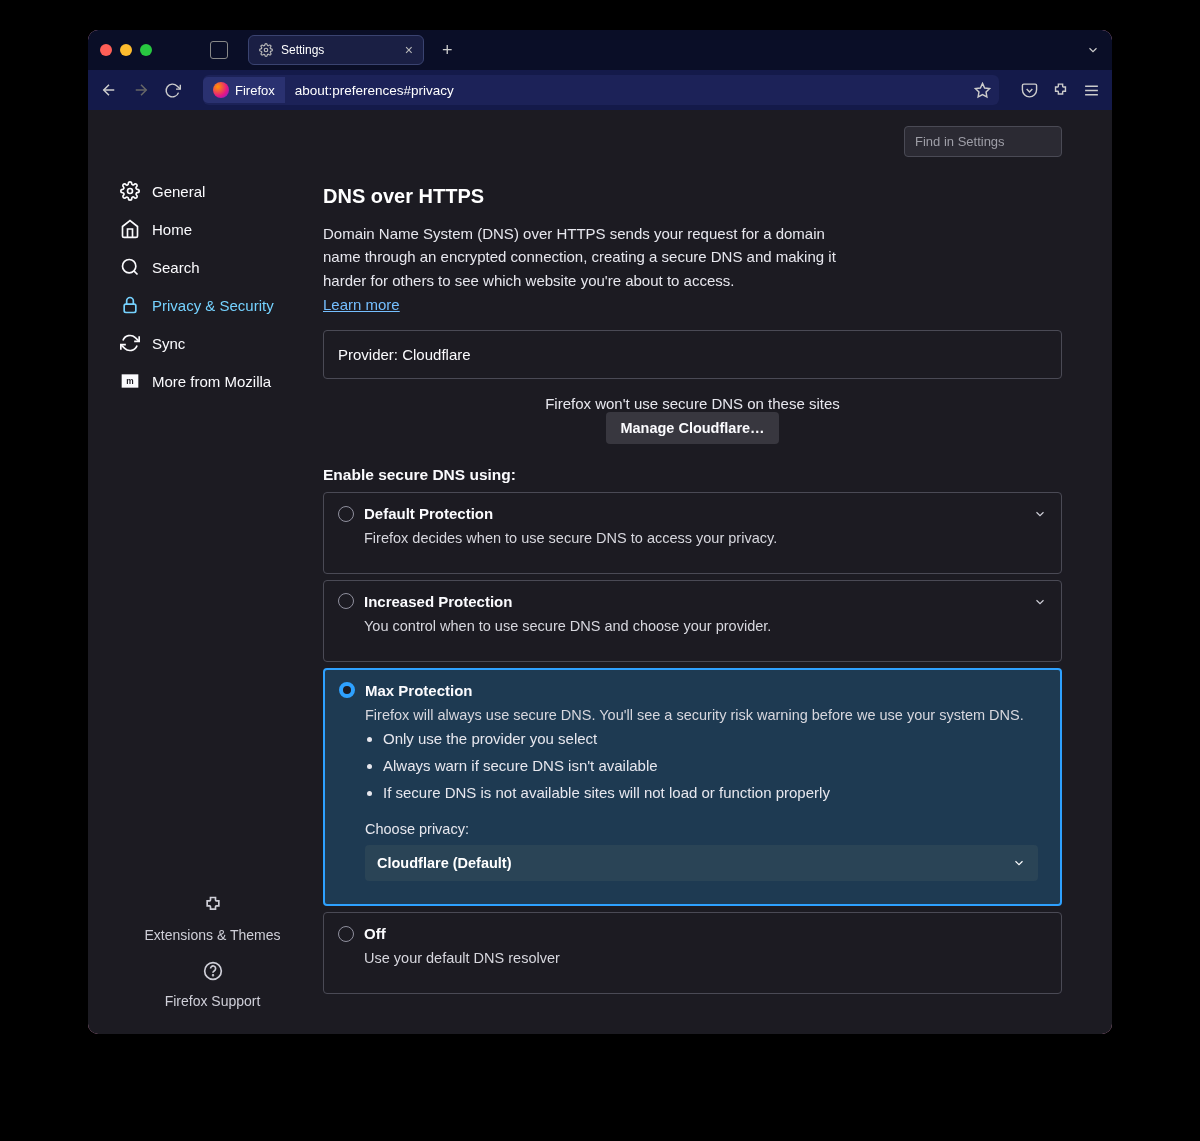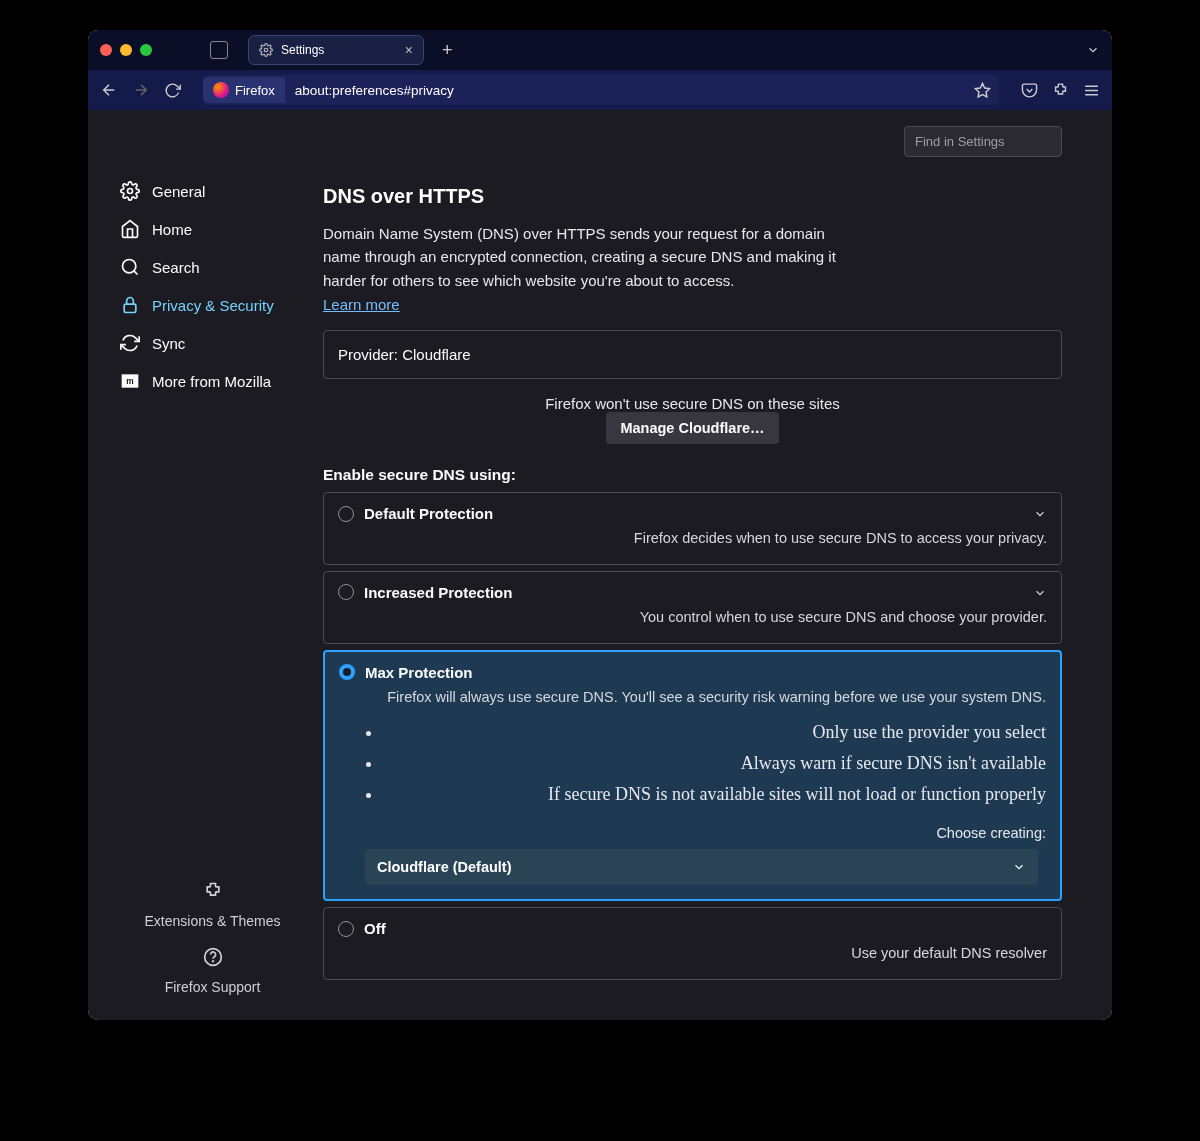--- a/index.html
+++ b/index.html
@@ -95,34 +95,34 @@
 }
 .exc-text { font-size: 15px; color: #e7e7ee; }
 .btn {
   background: #38373f; color: #fbfbfe;
   border: none; border-radius: 4px; padding: 8px 14px;
   font-size: 14.5px; cursor: pointer; font-weight: 600;
 }
 .subhead { font-size: 15.5px; font-weight: 700; margin-top: 22px; margin-bottom: 8px; }
 .opt {
   border: 1px solid #4a4a55; border-radius: 4px;
-  padding: 12px 14px 14px 14px; margin-top: 6px;
-  position: relative; cursor: pointer; text-align: right;
+  padding: 12px 14px 23px 14px; margin-top: 6px;
+  position: relative; cursor: pointer;
 }
 .opt.selected { background: #1e3a52; border: 2px solid #2ea1ff; }
 .opt-head { display: flex; align-items: center; gap: 10px; }
 .radio {
   width: 16px; height: 16px; border: 1.5px solid #8f8f9d;
   border-radius: 50%; flex-shrink: 0;
 }
 .radio.on { border: 4px solid #2ea1ff; background: #1c1b22; }
 .opt-title { font-weight: 700; font-size: 15px; }
 .opt-desc { font-size: 14.5px; color: #d7d7de; margin-left: 26px; margin-top: 6px; line-height: 1.5; }
 .opt .expand { position: absolute; right: 14px; top: 14px; color: #cfcfd8; }
-.opt ul { margin: 14px 0 0 44px; font-size: 18px; color: #e7e7ee; font-family: Liberation Serif, serif; }
+.opt ul { margin: 4px 0 0 44px; font-size: 15px; color: #e7e7ee; }
 .opt ul li { margin-bottom: 10px; }
 .provider-label { margin: 20px 0 8px 26px; font-size: 14.5px; color: #e7e7ee; }
 .select {
   margin-left: 26px; width: calc(100% - 34px);
   background: #2a4456; border: none; border-radius: 4px;
   padding: 10px 12px; color: #fff; font-size: 14.5px; font-weight: 600;
   display: flex; justify-content: space-between; align-items: center; cursor: pointer;
 }
 svg { display: block; }
 </style>
@@ -322,21 +322,21 @@
         <div class="opt-head">
           <div class="radio on"></div>
           <span class="opt-title">Max Protection</span>
         </div>
         <div class="opt-desc">Firefox will always use secure DNS. You'll see a security risk warning before we use your system DNS.</div>
         <ul>
           <li>Only use the provider you select</li>
           <li>Always warn if secure DNS isn't available</li>
           <li>If secure DNS is not available sites will not load or function properly</li>
         </ul>
-        <div class="provider-label">Choose creating:</div>
+        <div class="provider-label">Choose privacy:</div>
         <div class="select">
           <span>Cloudflare (Default)</span>
           <svg width="14" height="14" viewBox="0 0 24 24" fill="none" stroke="currentColor" stroke-width="2">
               <polyline points="6 9 12 15 18 9"></polyline>
             </svg>
         </div>
       </div>
 
       <div class="opt">
         <div class="opt-head">

